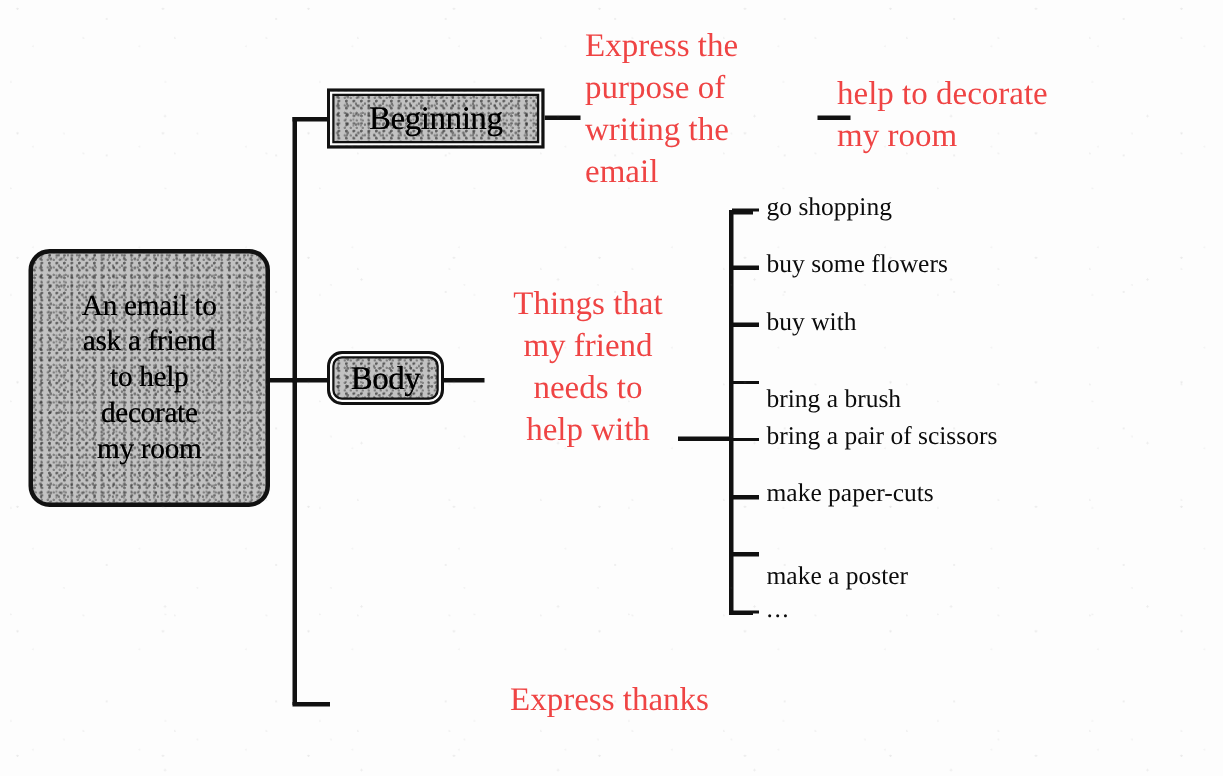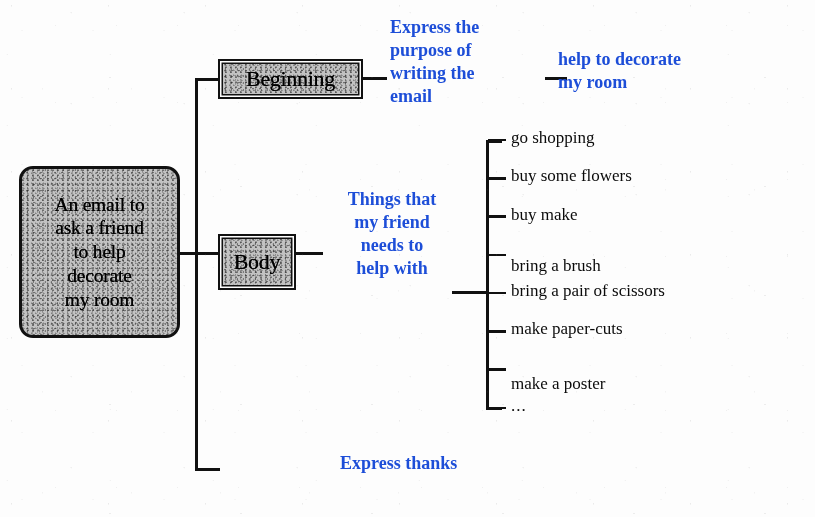--- a/index.html
+++ b/index.html
@@ -52,21 +52,21 @@
     padding:2px 4px;
   }
   #root-node .txt{display:block;width:100%;}
   .branch-node{
     border:2.5px solid #111;
     box-shadow:0 0 0 1.5px #fdfdfd inset, 0 0 0 3px #111 inset;
     font-size:22px;letter-spacing:-.3px;
     padding:0 9px;
   }
   #node-beginning{left:218px;top:59px;width:145px;height:40px;}
-  #node-body{left:218px;top:234px;width:78px;height:56px;}
+  #node-body{left:218px;top:234px;width:78px;height:36px;border-radius:10px;}
   #node-ending{left:218px;top:449px;width:104px;height:40px;}
 
   
   .ln{position:absolute;background:#111;}
   .v{width:2.5px;}
   .h{height:2.5px;}
 
   
   #trunk{left:195px;top:78px;height:392px;}
   #stub-root   {left:180px;top:252px;width:17px;}
@@ -85,21 +85,21 @@
   #lead-bracket{left:452px;top:291px;width:36px;}
 
   
   #bracket-spine{left:486px;top:140px;height:270px;}
   .bracket-cap{position:absolute;height:2.5px;background:#111;left:486px;width:16px;}
   #bracket-cap-top{top:140px;}
   #bracket-cap-bot{top:407.5px;}
   .item-stub{position:absolute;height:2.5px;background:#111;left:488px;width:18px;}
 
   
-  .ftxt{position:absolute;font-size:18px;line-height:1.27;color:#1d4ed8;white-space:pre-line;font-weight:bold;}
+  .ftxt{position:absolute;font-size:22px;line-height:1.27;color:#ef4444;white-space:pre-line;}
   #txt-begin-purpose{left:390px;top:16px;width:150px;}
   #txt-begin-help{left:558px;top:48px;width:240px;}
   #txt-body-things{left:327px;top:188px;width:130px;text-align:center;}
   #txt-ending{left:340px;top:452px;}
 
   
   .list-item{position:absolute;left:511px;font-size:17px;line-height:1;white-space:nowrap;color:#0b0b0b;}
   .dots{letter-spacing:1px;}
 </style>
 </head>
@@ -145,21 +145,21 @@
 
   <div class="ftxt" id="txt-begin-help"><div>help to decorate</div><div>my room</div></div>
 
   <div class="ftxt" id="txt-body-things"><div>Things that</div><div>my friend</div><div>needs to</div><div>help with</div></div>
 
   <div class="ftxt" id="txt-ending">Express thanks</div>
 
   <div id="list-container">
       <div class="list-item" style="top: 129px;">go shopping</div>
       <div class="list-item" style="top: 167.286px;">buy some flowers</div>
-      <div class="list-item" style="top: 205.571px;">buy make</div>
+      <div class="list-item" style="top: 205.571px;">buy with</div>
       <div class="list-item" style="top: 257px;">bring a brush</div>
       <div class="list-item" style="top: 282.143px;">bring a pair of scissors</div>
       <div class="list-item" style="top: 320.429px;">make paper-cuts</div>
       <div class="list-item" style="top: 358.714px; margin-top: 16px;">make a poster</div>
       <div class="list-item dots" style="top: 397px;">...</div>
     </div>
 
 <div class="item-stub" style="top: 138.75px;"></div>
     <div class="item-stub" style="top: 177.036px;"></div>
     <div class="item-stub" style="top: 215.321px;"></div>

